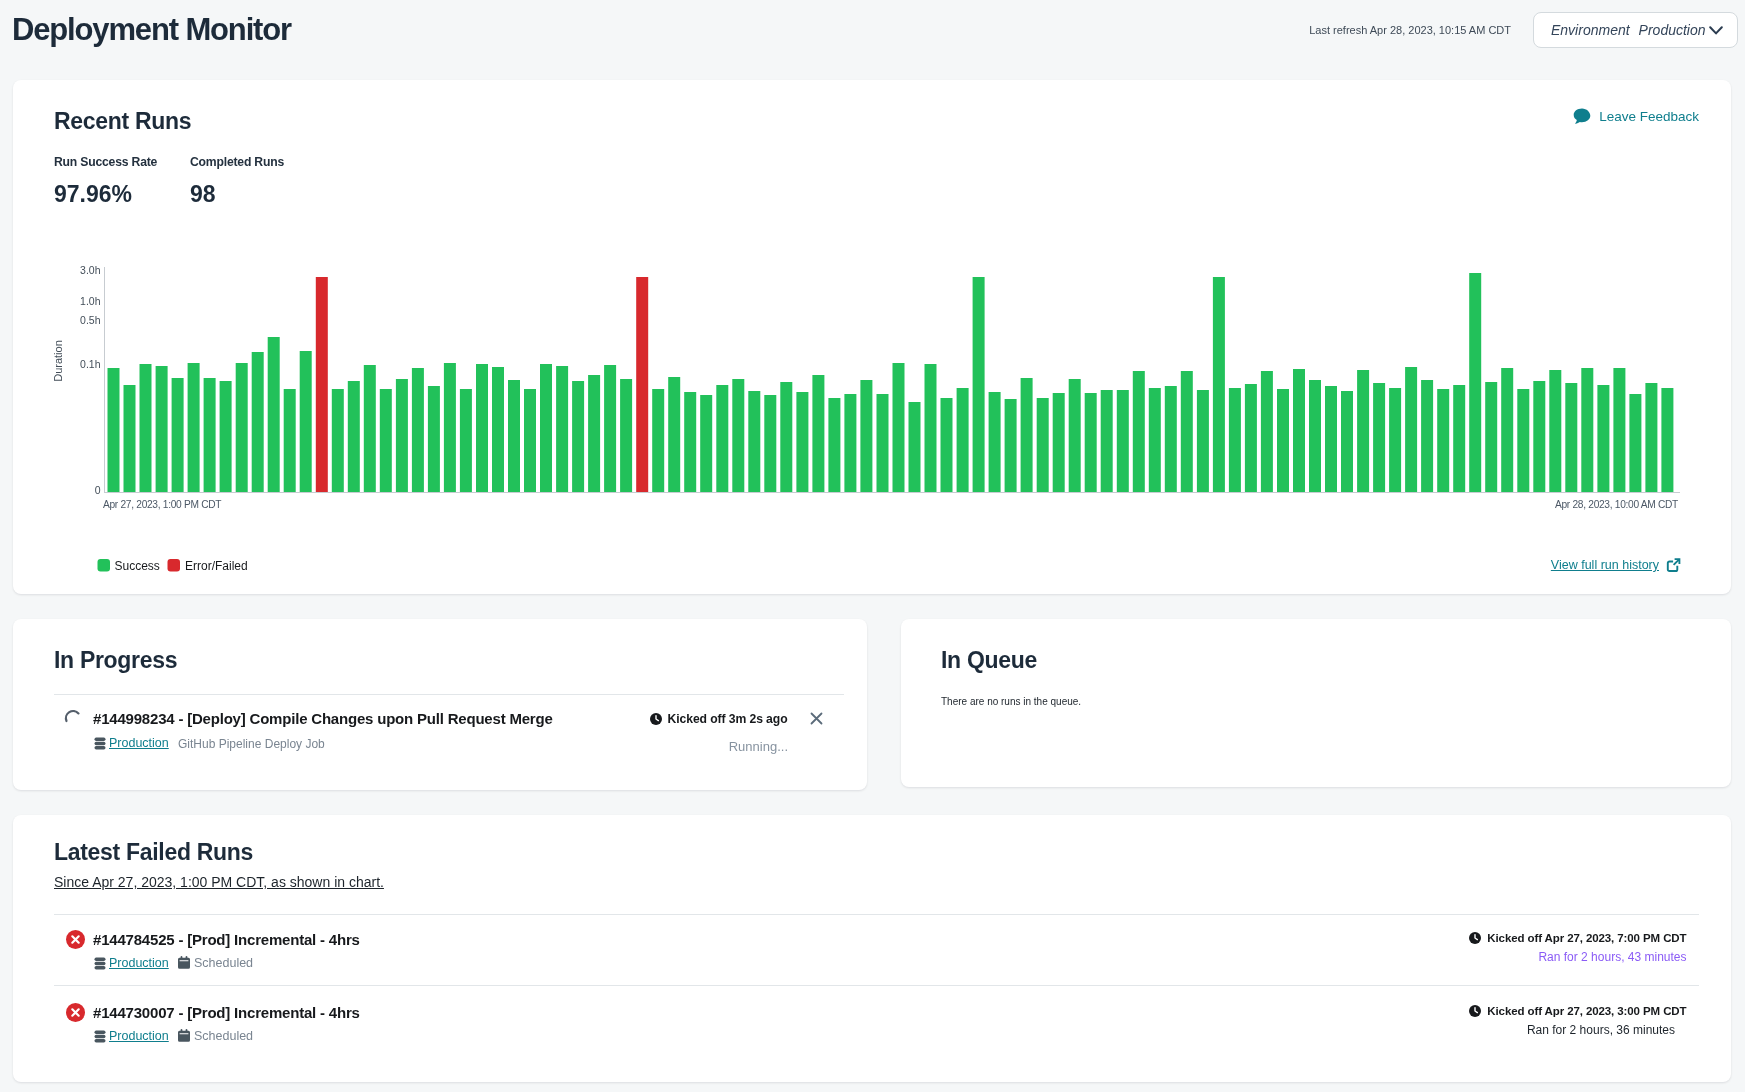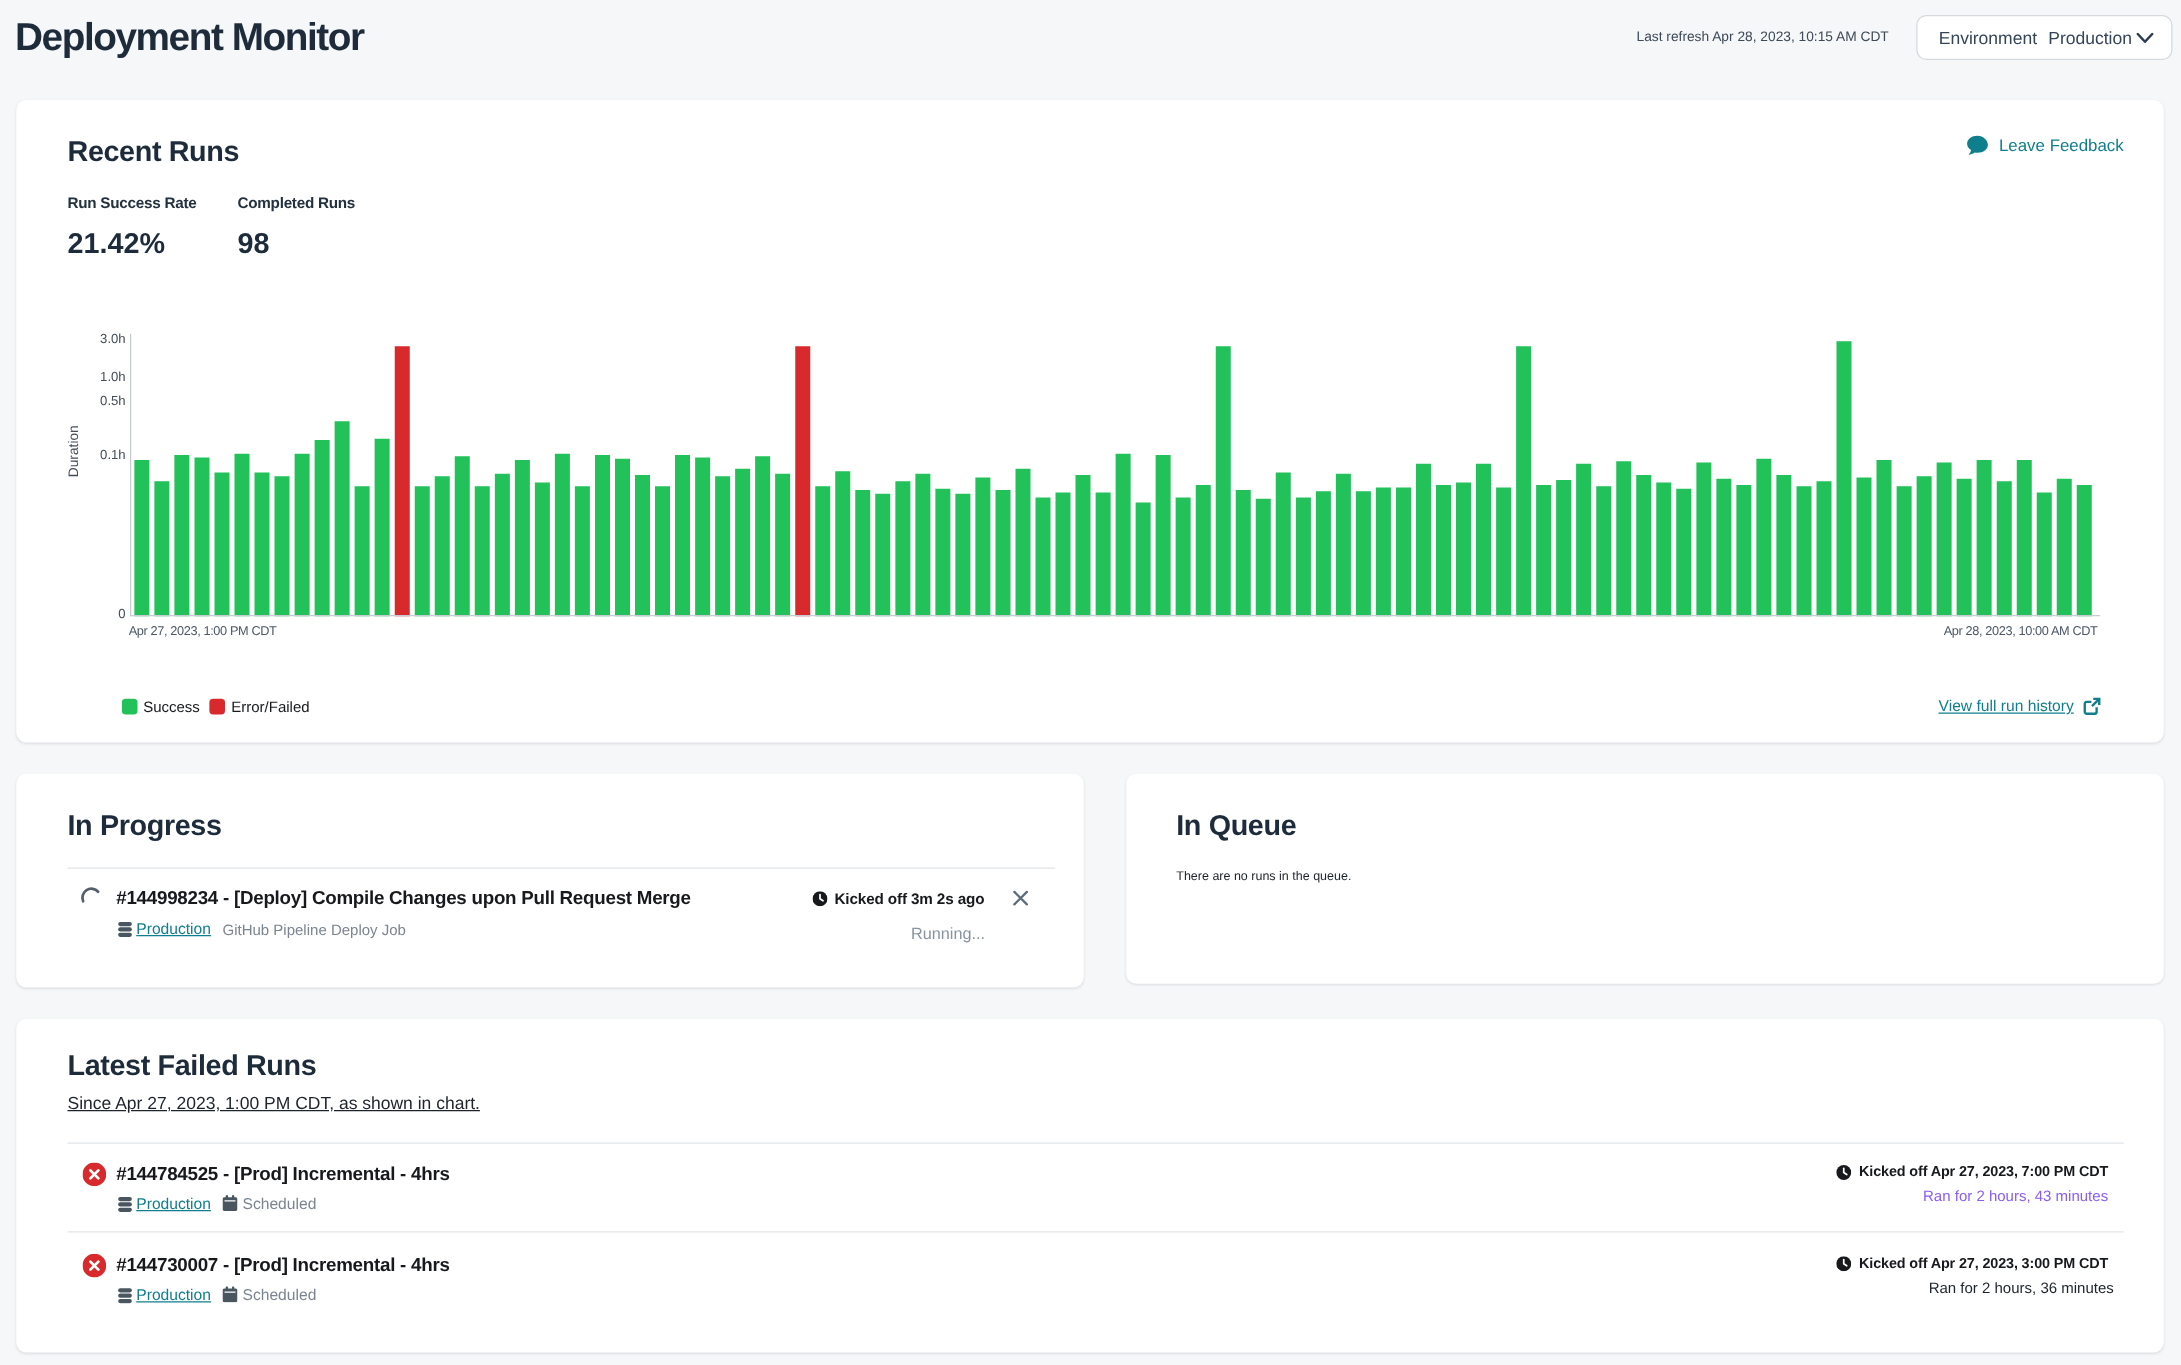--- a/index.html
+++ b/index.html
@@ -12,38 +12,38 @@
   .divider { position:absolute; height:1px; background:#e2e6e9; }
   .runtitle { font-size:15px; font-weight:700; color:#17191c; letter-spacing:-0.2px; white-space:nowrap; }
   .meta { font-size:12.5px; white-space:nowrap; }
   .gray { color:#7a8591; }
 </style>
 </head>
 <body>
 
 <div class="abs navy" style="left:12px; top:12px; font-size:31px; font-weight:700; letter-spacing:-1.15px;">Deployment Monitor</div>
 <div class="abs" style="right:234px; top:24px; font-size:11px; color:#3e4a57;">Last refresh Apr 28, 2023, 10:15 AM CDT</div>
-<div class="abs" style="left:1533px; top:12px; width:205px; height:36px; background:#fff; border:1px solid #d4dade; border-radius:8px; display:flex; align-items:center; padding:0 14px 0 17px; color:#34455a; font-size:14px;">
+<div class="abs" style="left:1533px; top:12px; width:205px; height:36px; background:#fff; border:1px solid #d4dade; border-radius:8px; display:flex; align-items:center; padding:0 14px 0 17px; color:#34455a; font-size:14px;font-style:italic;">
   <span>Environment</span>
     <span style="margin-left:9px;">Production</span>
   <svg style="margin-left:auto;" width="14" height="9" viewBox="0 0 14 9">
       <path d="M1.2 1.2 L7 7.4 L12.8 1.2" fill="none" stroke="#2b3c50" stroke-width="2" stroke-linecap="round" stroke-linejoin="round"></path>
     </svg>
 </div>
 
 <div class="card" style="left:13px; top:80px; width:1718px; height:514px;"></div>
 <div class="abs ct" style="left:54px; top:108px;">Recent Runs</div>
 <div class="abs" style="right:46px; top:108px; display:flex; align-items:center;">
   <svg width="18" height="17" viewBox="0 0 18 17">
       <path d="M9 0.5C4.3 0.5 0.7 3.3 0.7 6.9c0 2.1 1.2 3.9 3.1 5.1-.1 1-.5 2.2-1.6 3.2-.2.2 0 .5.2.5 1.9-.2 3.4-.9 4.4-1.7.7.2 1.5.2 2.2.2 4.7 0 8.3-2.8 8.3-6.4S13.7 0.5 9 0.5Z" fill="#0f7e8d"></path>
     </svg>
   <span class="teal" style="margin-left:8px; font-size:13.5px;">Leave Feedback</span>
 </div>
 <div class="abs" style="left:54px; top:155px; font-size:12.2px; font-weight:700; color:#24313f; letter-spacing:-0.2px;">Run Success Rate</div>
-<div class="abs navy" style="left:54px; top:181px; font-size:23px; font-weight:700;">21.42%</div>
+<div class="abs navy" style="left:54px; top:181px; font-size:23px; font-weight:700;">97.96%</div>
 <div class="abs" style="left:190px; top:155px; font-size:12.2px; font-weight:700; color:#24313f; letter-spacing:-0.2px;">Completed Runs</div>
 <div class="abs navy" style="left:190px; top:181px; font-size:23px; font-weight:700;">98</div>
 
 <svg class="abs" style="left:0; top:0;" width="1745" height="620" viewBox="0 0 1745 620">
   <g font-family="Liberation Sans, sans-serif">
 <rect x="107.5" y="368" width="12" height="125" fill="#22c15a"></rect>
 <rect x="123.5" y="385" width="12" height="108" fill="#22c15a"></rect>
 <rect x="139.5" y="364" width="12" height="129" fill="#22c15a"></rect>
 <rect x="155.6" y="366" width="12" height="127" fill="#22c15a"></rect>
 <rect x="171.6" y="378" width="12" height="115" fill="#22c15a"></rect>
@@ -250,13 +250,13 @@
   <path d="M1.5 1.7 h9 a1.5 1.5 0 0 1 1.5 1.5 v8 a1.5 1.5 0 0 1 -1.5 1.5 h-9 A1.5 1.5 0 0 1 0 11.2 v-8 a1.5 1.5 0 0 1 1.5 -1.5 Z M1.6 5.2 h8.8 v-1 H1.6 Z" fill-rule="evenodd"></path>
 </svg>
 <div class="abs meta gray" style="left:194px; top:1029px;">Scheduled</div>
 <div class="abs" style="right:58.5px; top:1005px; display:flex; align-items:center;">
   <svg width="12" height="12" viewBox="0 0 12 12">
       <circle cx="6" cy="6" r="6" fill="#17191c"></circle>
       <path d="M6 2.6 V6 L8.4 7.6" stroke="#fff" stroke-width="1.4" fill="none" stroke-linecap="round"></path>
     </svg>
   <span style="margin-left:6px; font-size:11.5px; font-weight:700; color:#17191c; letter-spacing:-0.1px;">Kicked off Apr 27, 2023, 3:00 PM CDT</span>
 </div>
-<div class="abs" style="right:54px; top:1023px; font-size:12px; color:#1d242b;text-align:center;">Ran for 2 hours, 36 minutes</div>
+<div class="abs" style="right:70px; top:1023px; font-size:12px; color:#1d242b;text-align:center;">Ran for 2 hours, 36 minutes</div>
 
 </body></html>

